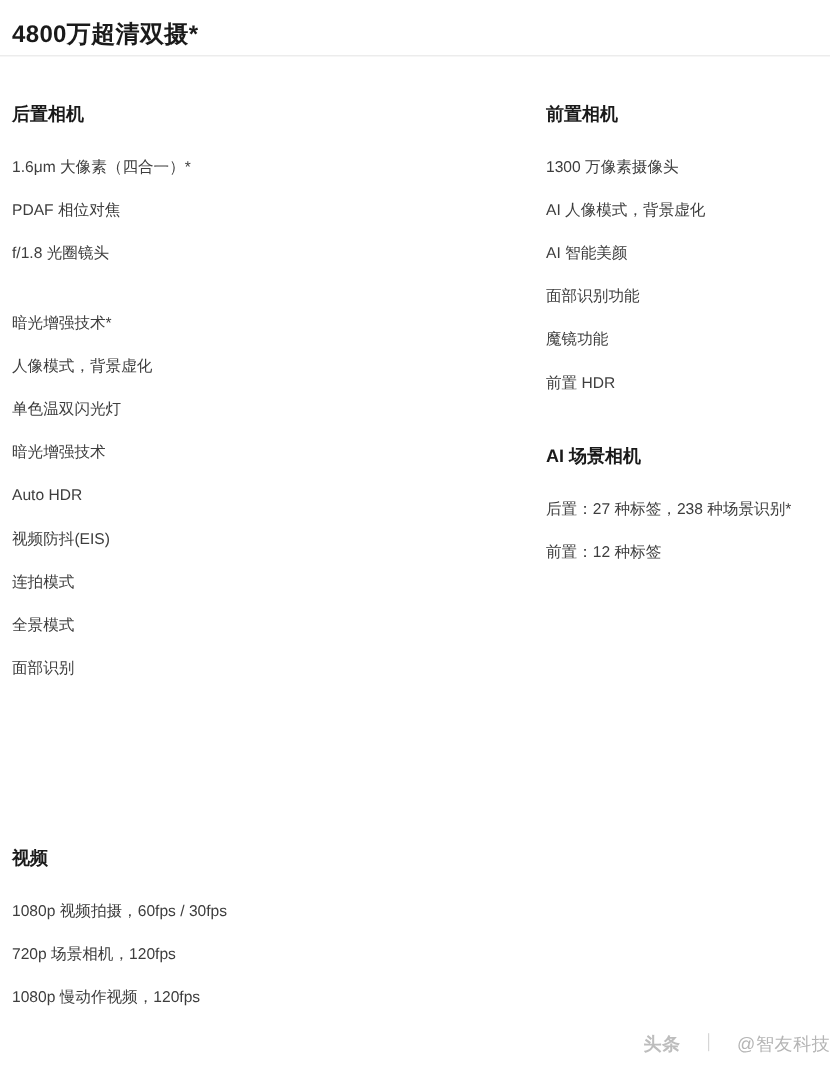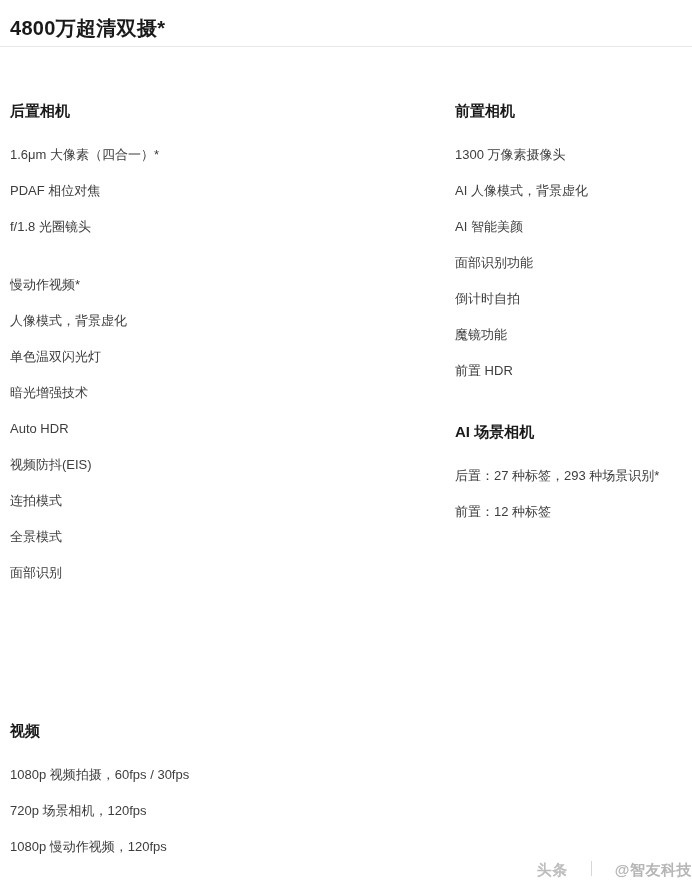--- a/index.html
+++ b/index.html
@@ -48,21 +48,21 @@
   .col-right {
     position: absolute;
     left: 455px;
     top: 86px;
     width: 230px;
   }
   .section-title {
     font-size: 15px;
     font-weight: bold;
     color: #1a1a1a;
-    margin: 16px 0 16px 0;
+    margin: 0 0 16px 0;
   }
   .spec-list {
     list-style: none;
     margin: 0;
     padding: 0;
   }
   .spec-list li {
     font-size: 13px;
     color: #3d3d3d;
     line-height: 16px;
@@ -97,65 +97,63 @@
   }
   .wm-sep {
     width: 1px;
     height: 15px;
     background: #d6d6d6;
   }
   .wm-text {
     font-size: 15px;
     color: #b5b5b5;
     letter-spacing: 0.5px;
-    font-weight: bold;
   }
 </style>
 </head>
 <body>
 
 <div class="page">
 
   <h1 class="main-title">4800万超清双摄*</h1>
   <div class="hr-top"></div>
 
   <div class="col-left">
     <h2 class="section-title">后置相机</h2>
     <ul class="spec-list">
       <li>1.6μm 大像素（四合一）*</li>
       <li>PDAF 相位对焦</li>
       <li>f/1.8 光圈镜头</li>
-      <li class="gap-before">慢动作视频*</li>
+      <li class="gap-before">暗光增强技术*</li>
       <li>人像模式，背景虚化</li>
       <li>单色温双闪光灯</li>
       <li>暗光增强技术</li>
       <li>Auto HDR</li>
       <li>视频防抖(EIS)</li>
       <li>连拍模式</li>
       <li>全景模式</li>
       <li>面部识别</li>
     </ul>
   </div>
 
   <div class="col-right">
     <h2 class="section-title">前置相机</h2>
     <ul class="spec-list">
       <li>1300 万像素摄像头</li>
       <li>AI 人像模式，背景虚化</li>
       <li>AI 智能美颜</li>
       <li>面部识别功能</li>
-      <li>倒计时自拍</li>
       <li>魔镜功能</li>
       <li>前置 HDR</li>
     </ul>
 
     <div class="ai-scene-block">
       <h2 class="section-title">AI 场景相机</h2>
       <ul class="spec-list">
-        <li>后置：27 种标签，293 种场景识别*</li>
+        <li>后置：27 种标签，238 种场景识别*</li>
         <li>前置：12 种标签</li>
       </ul>
     </div>
   </div>
 
   <div class="video-block">
     <h2 class="section-title">视频</h2>
     <ul class="spec-list">
       <li>1080p 视频拍摄，60fps / 30fps</li>
       <li>720p 场景相机，120fps</li>

